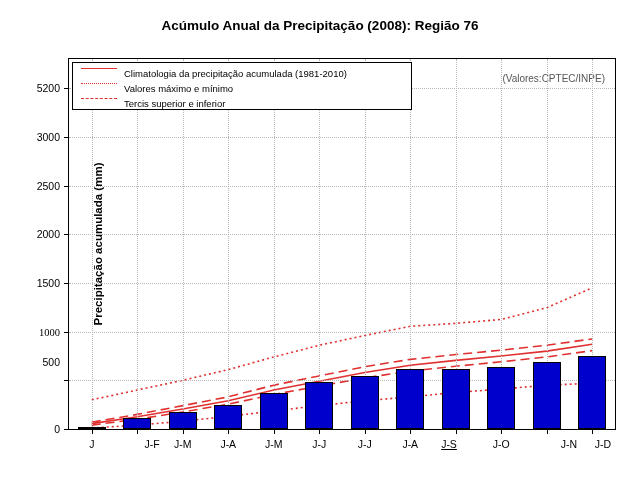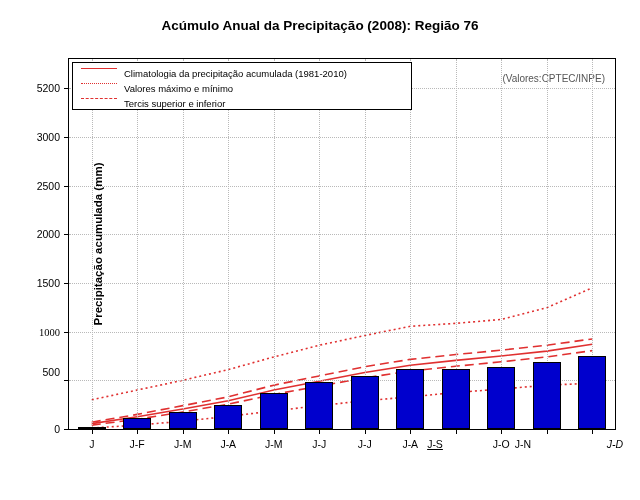--- a/index.html
+++ b/index.html
@@ -94,21 +94,21 @@
     <svg class="overlay" id="series-svg">
         <polyline points="22.75,364.64 68.25,357.83 113.75,350.04 159.25,341.76 204.75,331.05 250.25,322.29 295.75,313.53 341.25,306.22 386.75,301.36 432.25,296.97 477.75,292.11 523.25,285.29" fill="none" stroke="#e03030" stroke-width="1.6"></polyline>
         <polyline points="22.75,363.18 68.25,355.39 113.75,346.63 159.25,337.87 204.75,326.18 250.25,316.93 295.75,307.68 341.25,300.38 386.75,295.51 432.25,291.13 477.75,286.26 523.25,279.93" fill="none" stroke="#e03030" stroke-width="1.6" stroke-dasharray="9,5"></polyline>
         <polyline points="22.75,366.11 68.25,360.26 113.75,352.96 159.25,345.17 204.75,335.43 250.25,327.16 295.75,318.88 341.25,312.07 386.75,307.20 432.25,302.82 477.75,297.95 523.25,291.62" fill="none" stroke="#e03030" stroke-width="1.6" stroke-dasharray="9,5"></polyline>
         <polyline points="22.75,340.79 68.25,331.05 113.75,321.32 159.25,310.61 204.75,297.95 250.25,286.26 295.75,276.53 341.25,267.28 386.75,264.36 432.25,260.46 477.75,248.78 523.25,228.82" fill="none" stroke="#e03030" stroke-width="1.6" stroke-dasharray="2,3"></polyline>
         <polyline points="22.75,369.03 68.25,366.11 113.75,362.21 159.25,357.34 204.75,351.99 250.25,346.63 295.75,341.76 341.25,337.87 386.75,333.49 432.25,330.08 477.75,326.18 523.25,324.24" fill="none" stroke="#e03030" stroke-width="1.6" stroke-dasharray="2,3"></polyline>
       </svg>
   <div class="ytick" style="top: 370px;">0</div>
       <div class="ytick-mark" style="top: 370px;"></div>
       <div class="gridline-h" style="top: 321.316px;"></div>
-      <div class="ytick" style="top: 313px; text-align: right;">500</div>
+      <div class="ytick" style="top: 303px; text-align: right;">500</div>
       <div class="ytick-mark" style="top: 321.316px;"></div>
       <div class="gridline-h" style="top: 272.632px;"></div>
       <div class="ytick" style="top: 272.632px; font-family: Liberation Serif, serif;">1000</div>
       <div class="ytick-mark" style="top: 272.632px;"></div>
       <div class="gridline-h" style="top: 223.947px;"></div>
       <div class="ytick" style="top: 223.947px; margin-left: 35px;">1500</div>
       <div class="ytick-mark" style="top: 223.947px;"></div>
       <div class="gridline-h" style="top: 175.263px;"></div>
       <div class="ytick" style="top: 175.263px;">2000</div>
       <div class="ytick-mark" style="top: 175.263px;"></div>
@@ -120,21 +120,21 @@
       <div class="ytick-mark" style="top: 77.8947px;"></div>
       <div class="gridline-h" style="top: 29.2105px;"></div>
       <div class="ytick" style="top: 29.2105px;">5200</div>
       <div class="ytick-mark" style="top: 29.2105px;"></div>
       <div class="gridline-v" style="left: 22.75px;"></div>
       <div class="bar" style="left: 8.645px; width: 28.21px; height: 1.46053px; background: rgb(0, 0, 205);"></div>
       <div class="xtick" style="left: 22.75px;">J</div>
       <div class="xtick-mark" style="left: 22.75px;"></div>
       <div class="gridline-v" style="left: 68.25px;"></div>
       <div class="bar" style="left: 54.145px; width: 28.21px; height: 10.7105px; background: rgb(0, 0, 205);"></div>
-      <div class="xtick" style="left: 68px; text-align: center;">J-F</div>
+      <div class="xtick" style="left: 83px; text-align: center;">J-F</div>
       <div class="xtick-mark" style="left: 68.25px;"></div>
       <div class="gridline-v" style="left: 113.75px;"></div>
       <div class="bar" style="left: 99.645px; width: 28.21px; height: 17.0395px; background: rgb(0, 0, 205);"></div>
       <div class="xtick" style="left: 113.75px;">J-M</div>
       <div class="xtick-mark" style="left: 113.75px;"></div>
       <div class="gridline-v" style="left: 159.25px;"></div>
       <div class="bar" style="left: 145.145px; width: 28.21px; height: 24.3421px; background: rgb(0, 0, 205);"></div>
       <div class="xtick" style="left: 159.25px;">J-A</div>
       <div class="xtick-mark" style="left: 159.25px;"></div>
       <div class="gridline-v" style="left: 204.75px;"></div>
@@ -148,33 +148,33 @@
       <div class="gridline-v" style="left: 295.75px;"></div>
       <div class="bar" style="left: 281.645px; width: 28.21px; height: 53.0658px; background: rgb(0, 0, 205);"></div>
       <div class="xtick" style="left: 295.75px;">J-J</div>
       <div class="xtick-mark" style="left: 295.75px;"></div>
       <div class="gridline-v" style="left: 341.25px;"></div>
       <div class="bar" style="left: 327.145px; width: 28.21px; height: 59.8816px; background: rgb(0, 0, 205);"></div>
       <div class="xtick" style="left: 341.25px;">J-A</div>
       <div class="xtick-mark" style="left: 341.25px;"></div>
       <div class="gridline-v" style="left: 386.75px;"></div>
       <div class="bar" style="left: 372.645px; width: 28.21px; height: 59.8816px; background: rgb(0, 0, 205);"></div>
-      <div class="xtick" style="left: 366px; text-decoration: underline;">J-S</div>
+      <div class="xtick" style="left: 380px; text-decoration: underline;">J-S</div>
       <div class="xtick-mark" style="left: 386.75px;"></div>
       <div class="gridline-v" style="left: 432.25px;"></div>
       <div class="bar" style="left: 418.145px; width: 28.21px; height: 62.3158px; background: rgb(0, 0, 205);"></div>
       <div class="xtick" style="left: 432.25px;">J-O</div>
       <div class="xtick-mark" style="left: 432.25px;"></div>
       <div class="gridline-v" style="left: 477.75px;"></div>
       <div class="bar" style="left: 463.645px; width: 28.21px; height: 67.1842px; background: rgb(0, 0, 205);"></div>
-      <div class="xtick" style="left: 454px;">J-N</div>
+      <div class="xtick" style="left: 500px;">J-N</div>
       <div class="xtick-mark" style="left: 477.75px;"></div>
       <div class="gridline-v" style="left: 523.25px;"></div>
       <div class="bar" style="left: 509.145px; width: 28.21px; height: 72.5395px; background: rgb(0, 0, 205);"></div>
-      <div class="xtick" style="left: 546px; font-style: italic;">J-D</div>
+      <div class="xtick" style="left: 534px;">J-D</div>
       <div class="xtick-mark" style="left: 523.25px;"></div>
     </div>
 
   <div class="legend">
     <div class="legend-row">
       <span class="legend-swatch lg-solid"></span>
       <span class="legend-text">Climatologia da precipitação acumulada (1981-2010)</span>
     </div>
     <div class="legend-row">
       <span class="legend-swatch lg-dotted"></span>

